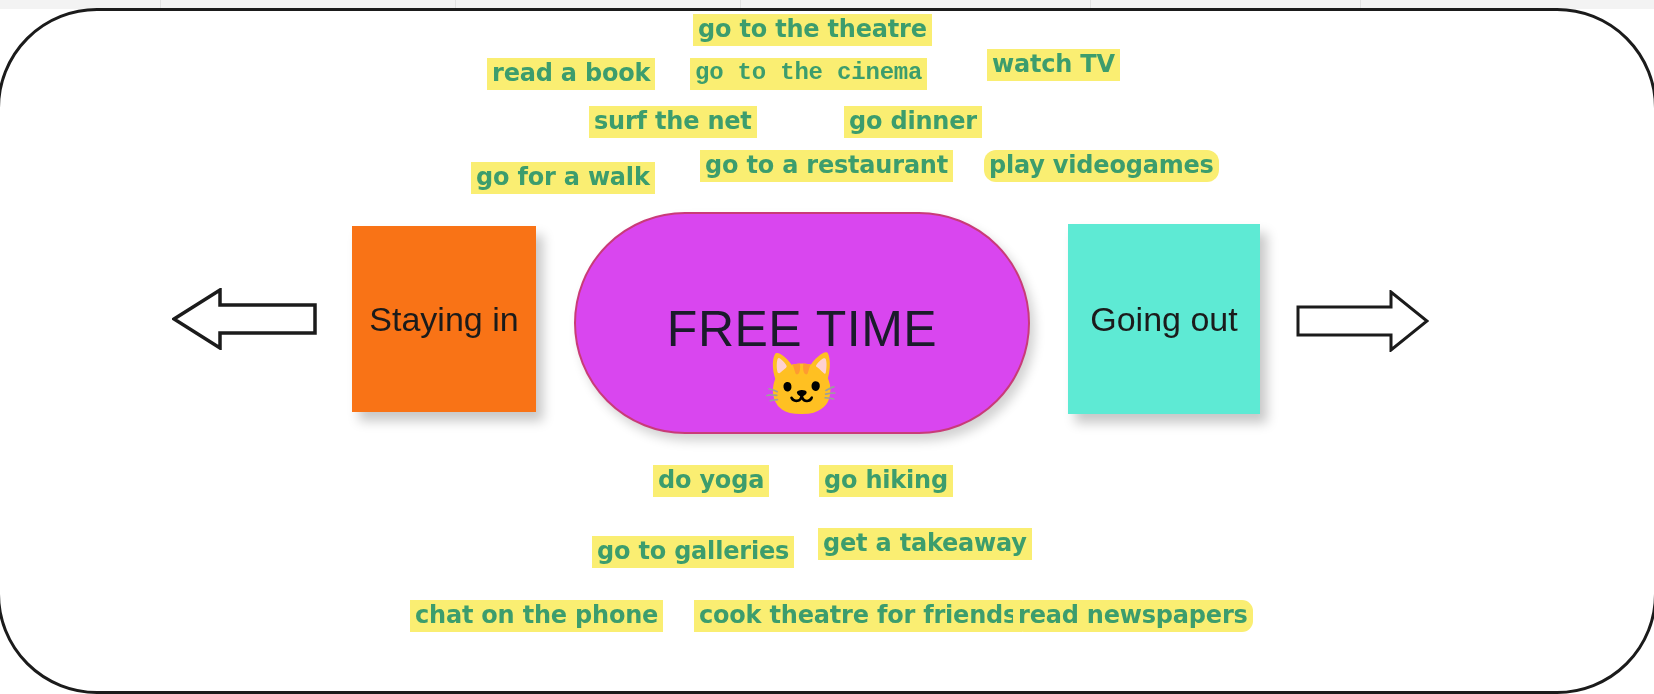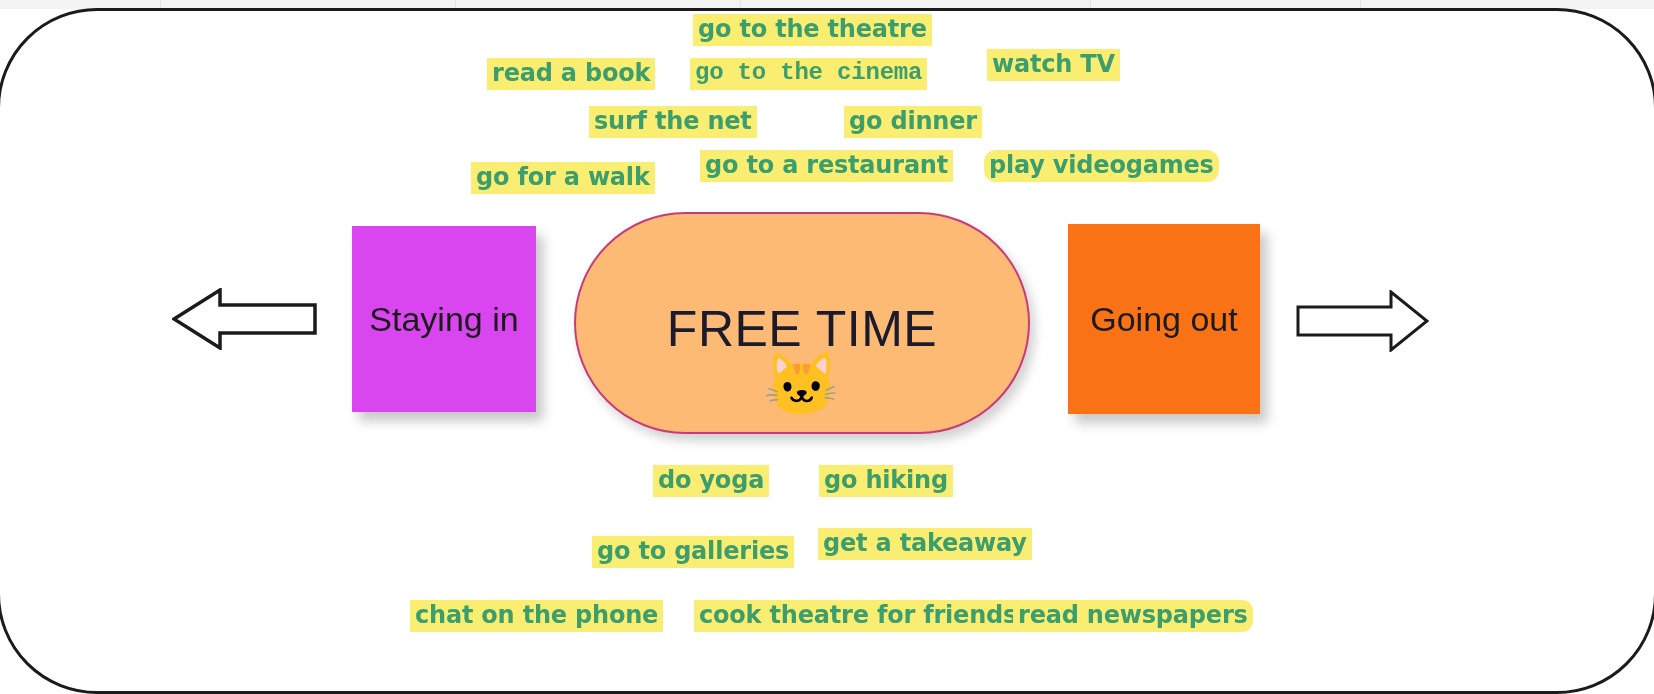--- a/index.html
+++ b/index.html
@@ -61,27 +61,27 @@
   .sticky {
     position: absolute;
     display: flex;
     align-items: center;
     justify-content: center;
     color: #1b1b1b;
     font-family: "Liberation Sans", sans-serif;
     font-size: 34px;
     box-shadow: 7px 9px 11px rgba(0,0,0,0.22);
   }
-  .sticky.green  { background: #d946ef; text-align: center; }
-  .sticky.blue   { background: #f97316; }
+  .sticky.green  { background: #f97316; text-align: center; }
+  .sticky.blue   { background: #5eead4; }
 
   
   .pill {
     position: absolute;
-    background: #fdba74;
+    background: #d946ef;
     border: 2px solid #c93b78;
     border-radius: 230px;
     box-shadow: 5px 7px 11px rgba(0,0,0,0.18);
   }
   .pill-title {
     position: absolute;
     left: 0; right: 0;
     top: 86px;
     text-align: center;
     color: #1b1b2b;

